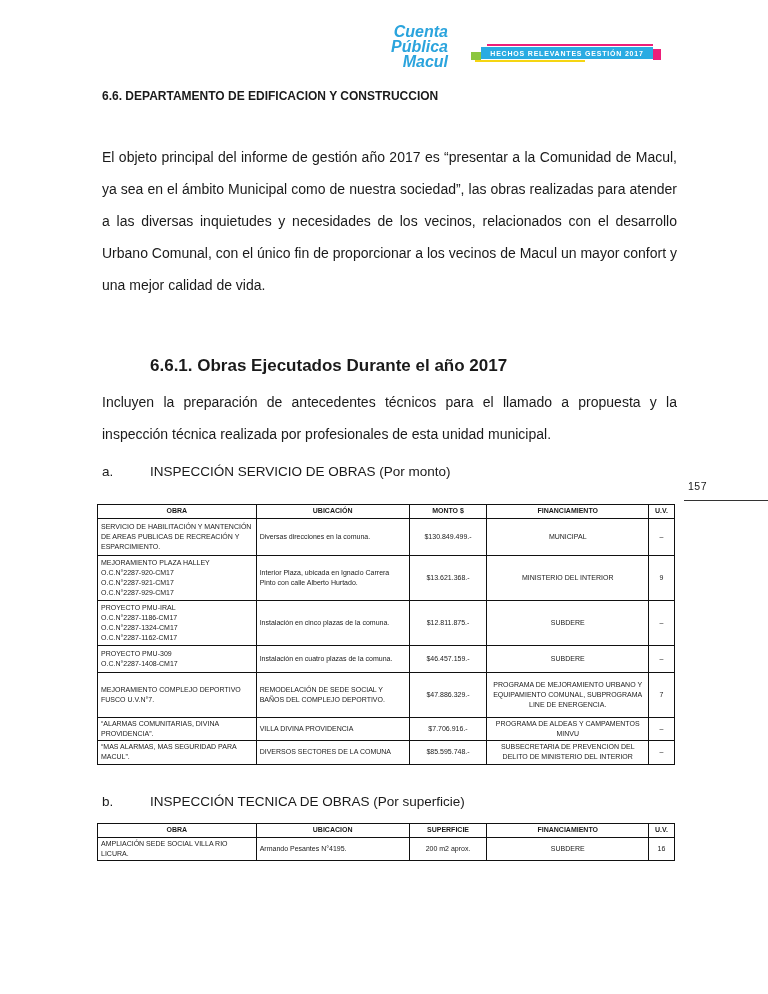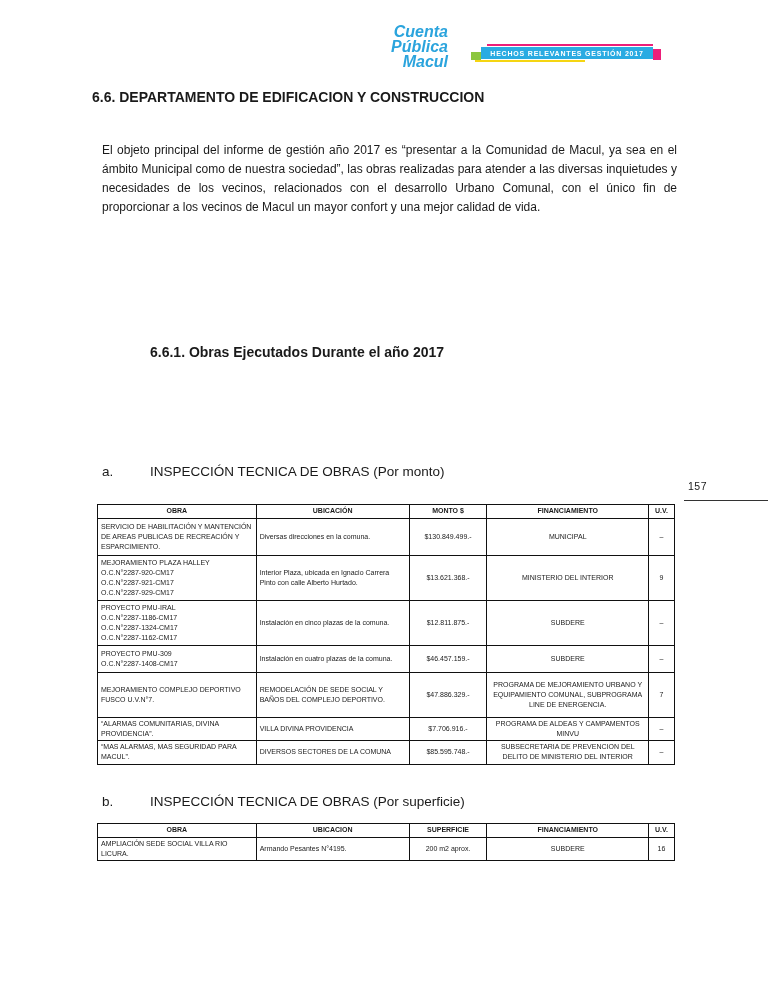--- a/index.html
+++ b/index.html
@@ -39,30 +39,30 @@
   .banner-bar span {
     color: #ffffff; font-weight: bold; font-size: 7px; letter-spacing: 0.8px;
     white-space: nowrap;
   }
   .banner-seg-left { position: absolute; left: -10px; top: 5px; width: 10px; height: 8px; background: #8cc63f; }
   .banner-seg-right { position: absolute; right: -8px; top: 2px; width: 8px; height: 11px; background: #ec1e79; }
   .banner-line-bottom { position: absolute; left: -6px; top: 16px; width: 110px; height: 2px; background: #f5d512; }
 
   
   .h1 {
-    position: absolute; left: 92px; top: 89px; width: 580px;
-    font-size: 14px; font-weight: bold;
+    position: absolute; left: 102px; top: 89px; width: 580px;
+    font-size: 12px; font-weight: bold;
   }
   .para { position: absolute; left: 102px; width: 575px;
-    font-size: 12px; line-height: 19px; text-align: justify; }
+    font-size: 14px; line-height: 32px; text-align: justify; }
   .p1 { top: 141px; }
   .p2 { top: 254px; }
   .h2 {
-    position: absolute; left: 150px; top: 344px;
-    font-size: 14px; font-weight: bold;
+    position: absolute; left: 150px; top: 356px;
+    font-size: 17px; font-weight: bold;
   }
   .p3 { top: 386px; }
 
   .section-row { position: absolute; left: 102px; width: 575px; font-size: 13.5px; }
   .sec-a { top: 464px; }
   .sec-b { top: 794px; }
   .section-row .sec-label { display: inline-block; width: 48px; }
 
   
   .pagenum {
@@ -121,23 +121,24 @@
         <span>HECHOS RELEVANTES GESTIÓN 2017</span>
         <div class="banner-seg-right"></div>
       </div>
       <div class="banner-line-bottom"></div>
     </div>
   </div>
 
   <div class="h1">6.6. DEPARTAMENTO DE EDIFICACION Y CONSTRUCCION</div>
   <p class="para p1">El objeto principal del informe de gestión año 2017 es “presentar a la Comunidad de Macul, ya sea en el ámbito Municipal como de nuestra sociedad”, las obras realizadas para atender a las diversas inquietudes y necesidades de los vecinos, relacionados con el desarrollo Urbano Comunal, con el único fin de proporcionar a los vecinos de Macul un mayor confort y una mejor calidad de vida.</p>
   <div class="h2">6.6.1. Obras Ejecutados Durante el año 2017</div>
+  <p class="para p3">Incluyen la preparación de antecedentes técnicos para el llamado a propuesta y la inspección técnica realizada por profesionales de esta unidad municipal.</p>
 
   <div class="section-row sec-a">
-    <span class="sec-label">a.</span><span>INSPECCIÓN TECNICA DE OBRAS (Por monto)</span>
+    <span class="sec-label">a.</span><span>INSPECCIÓN SERVICIO DE OBRAS (Por monto)</span>
   </div>
 
   <div class="pagenum">157</div>
   <div class="pagenum-rule"></div>
 
   <table class="doc tbl-a">
     <colgroup>
       <col style="width:27.5%">
         <col style="width:26.5%">
         <col style="width:13.5%">

